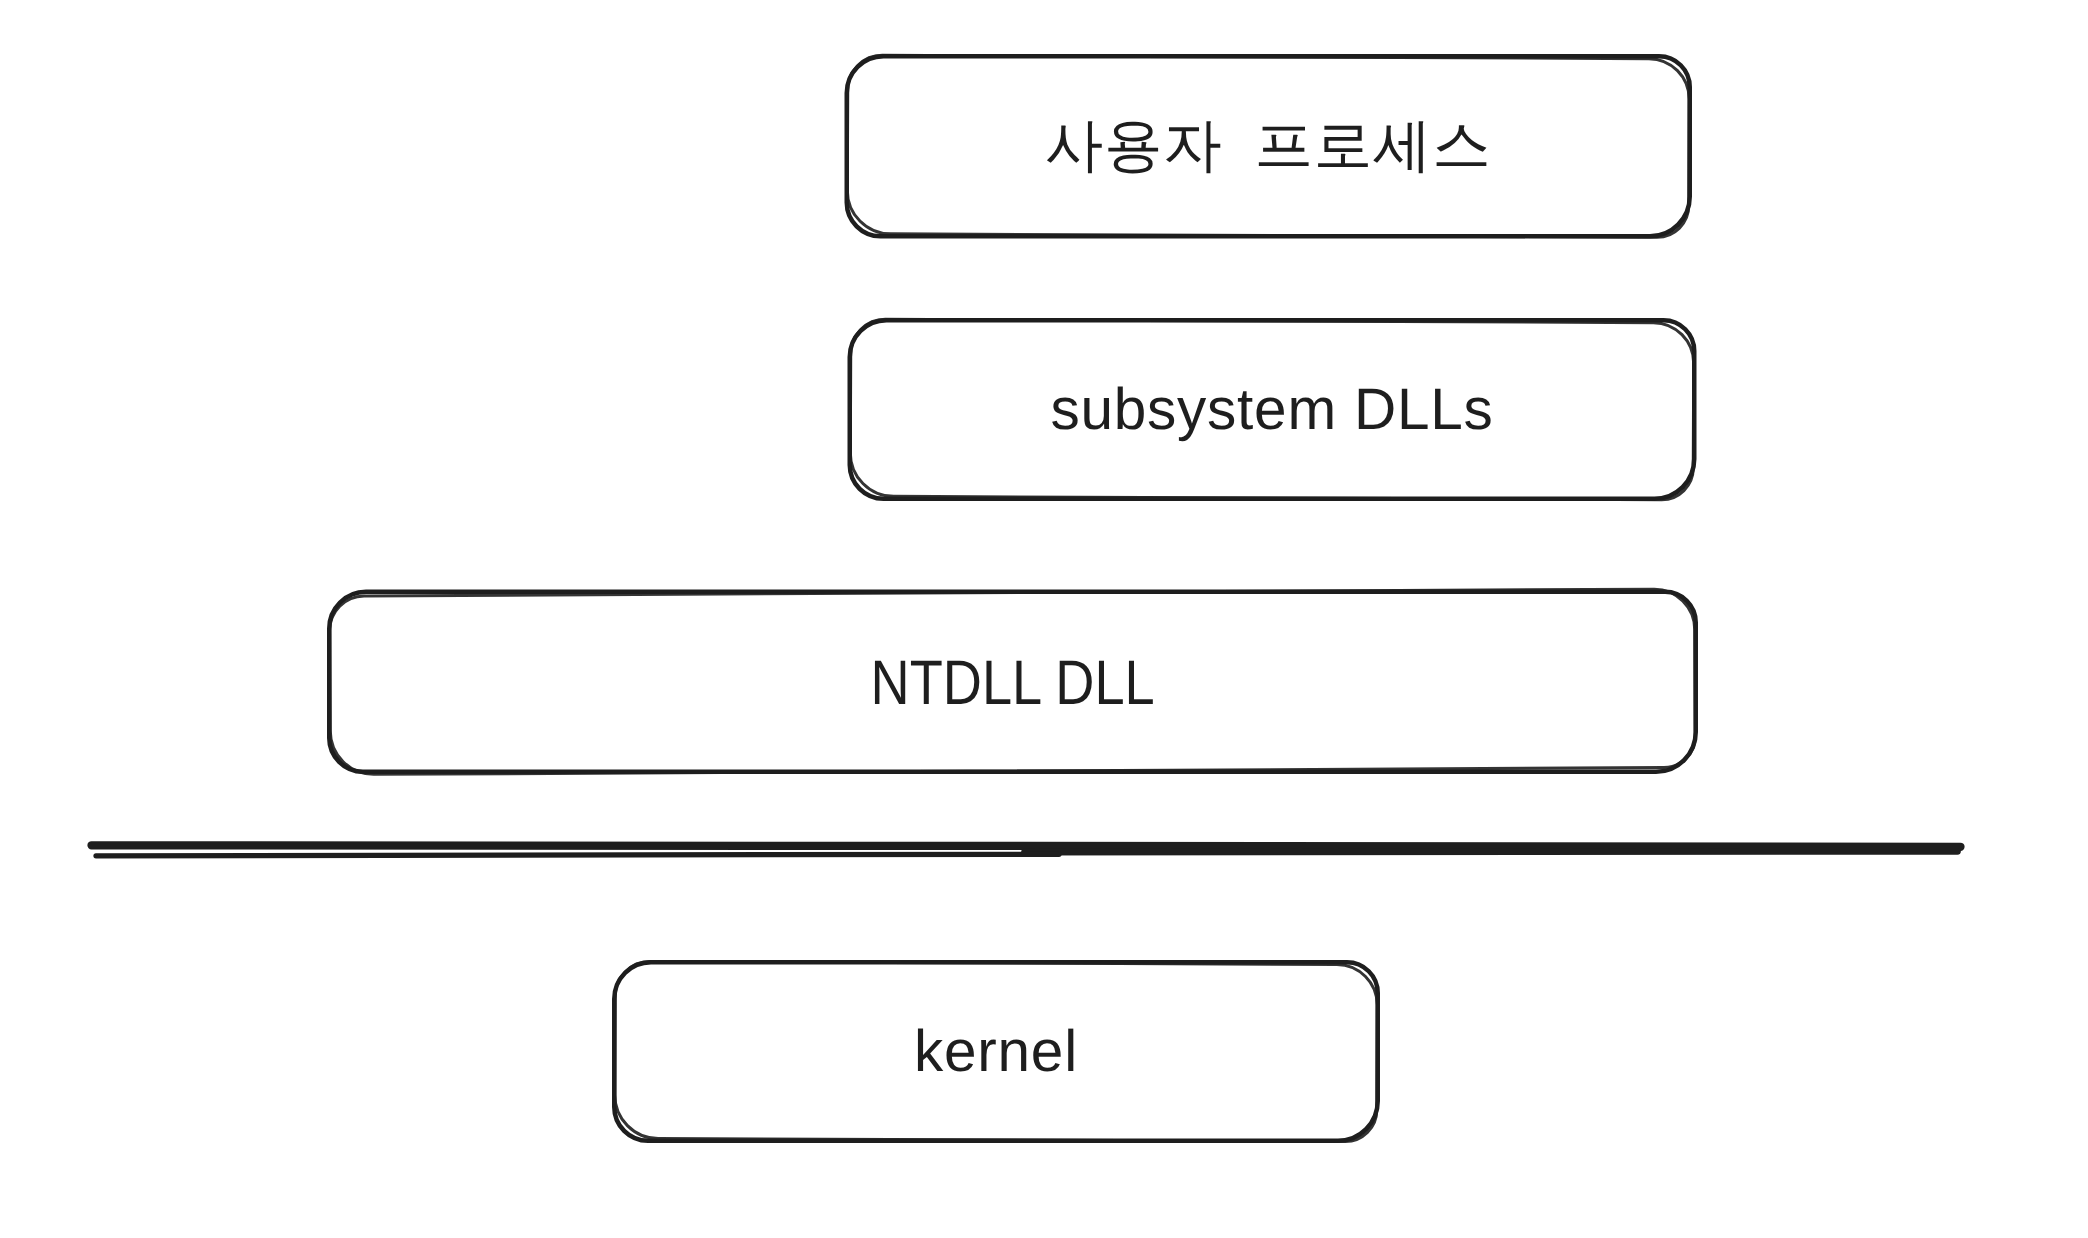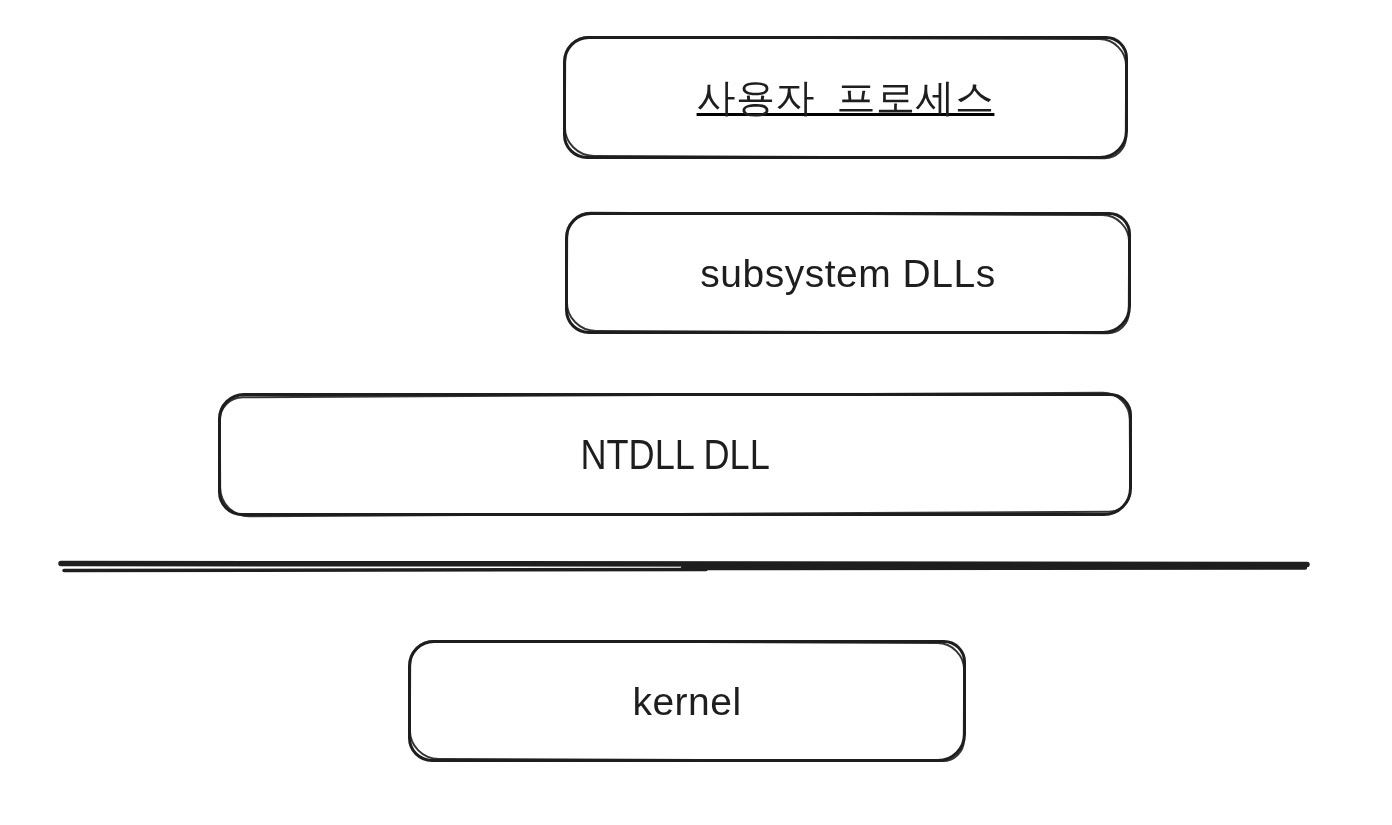--- a/index.html
+++ b/index.html
@@ -49,24 +49,24 @@
     white-space: nowrap;
     letter-spacing: 0.5px;
   }
   .box-label.korean { word-spacing: 10px; }
   .box-label.condensed {
     display: inline-block;
     transform: scaleX(0.86);
     letter-spacing: 0px;
     font-size: 42px;
   }
-  #box-user-process  { left: 563px; top:  36px; width: 565px; height: 123px; text-decoration: underline; }
+  #box-user-process  { left: 563px; top:  36px; width: 565px; height: 123px; }
   #box-subsystem-dlls{ left: 565px; top: 212px; width: 566px; height: 122px; }
   #box-ntdll-dll     { left: 218px; top: 393px; width: 914px; height: 123px; }
-  #box-kernel        { left: 408px; top: 640px; width: 558px; height: 122px; }
+  #box-kernel        { left: 408px; top: 640px; width: 512px; height: 122px; }
   .separator {
     position: absolute;
     left: 58px;
     top: 555px;
     width: 1252px;
     height: 20px;
   }
   .separator svg { display: block; width: 100%; height: 100%; }
 </style>
 </head>

